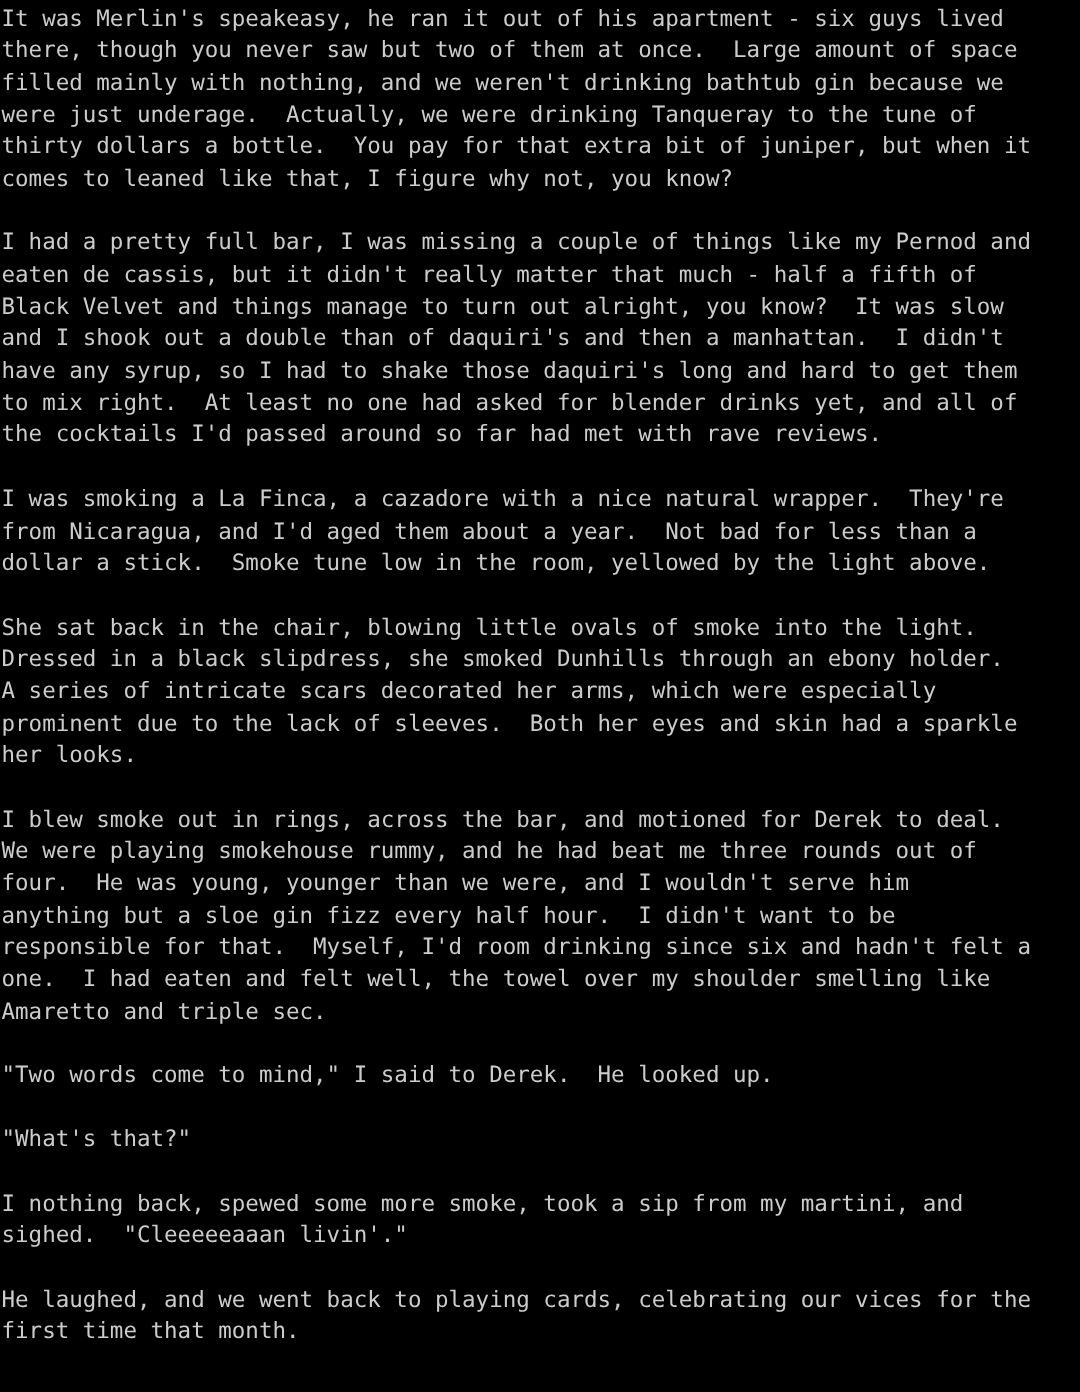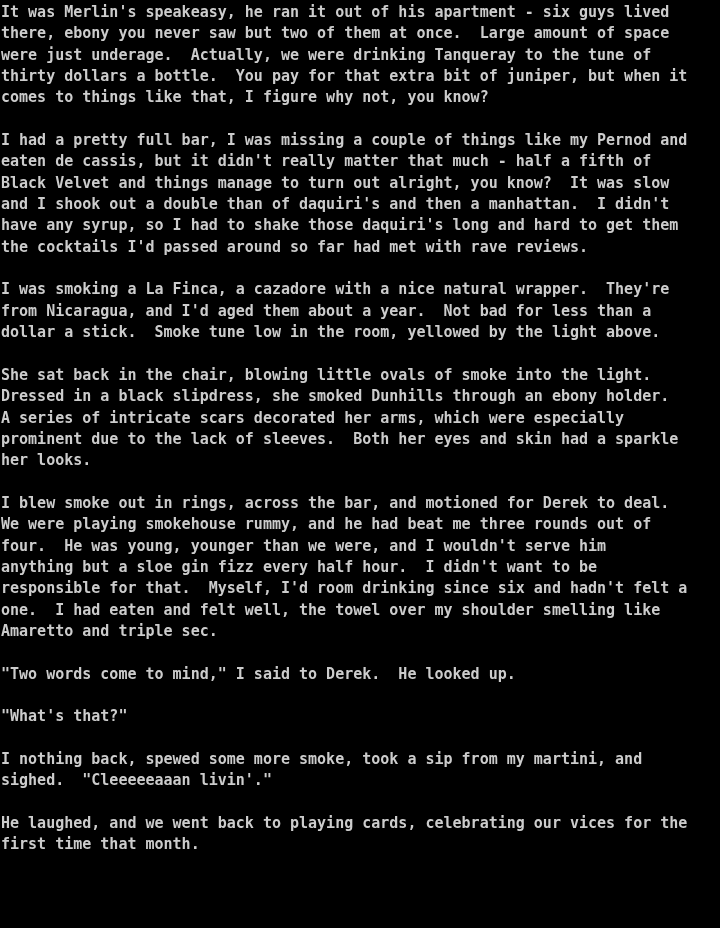--- a/index.html
+++ b/index.html
@@ -14,44 +14,46 @@
     top: 0; left: 0;
     width: 720px;
     height: 928px;
     background: #000000;
     padding: 2px 0 0 1px;
     cursor: text;
   }
   .line {
     font-family: "DejaVu Sans Mono", "Liberation Mono", monospace;
     font-size: 15px;
-    font-weight: bold;
+    font-weight: normal;
     line-height: 21.35px;
     height: 21.35px;
     color: #cccccc;
     white-space: pre;
     letter-spacing: 0;
     -webkit-font-smoothing: none;
   }
 </style>
 </head>
 <body>
 
 <div class="terminal-screen">
 <div class="line">It was Merlin's speakeasy, he ran it out of his apartment - six guys lived</div>
-    <div class="line">there, ebony you never saw but two of them at once.  Large amount of space</div>
+    <div class="line">there, though you never saw but two of them at once.  Large amount of space</div>
+    <div class="line">filled mainly with nothing, and we weren't drinking bathtub gin because we</div>
     <div class="line">were just underage.  Actually, we were drinking Tanqueray to the tune of</div>
     <div class="line">thirty dollars a bottle.  You pay for that extra bit of juniper, but when it</div>
-    <div class="line">comes to things like that, I figure why not, you know?</div>
+    <div class="line">comes to leaned like that, I figure why not, you know?</div>
     <div class="line"> </div>
     <div class="line">I had a pretty full bar, I was missing a couple of things like my Pernod and</div>
     <div class="line">eaten de cassis, but it didn't really matter that much - half a fifth of</div>
     <div class="line">Black Velvet and things manage to turn out alright, you know?  It was slow</div>
     <div class="line">and I shook out a double than of daquiri's and then a manhattan.  I didn't</div>
     <div class="line">have any syrup, so I had to shake those daquiri's long and hard to get them</div>
+    <div class="line">to mix right.  At least no one had asked for blender drinks yet, and all of</div>
     <div class="line">the cocktails I'd passed around so far had met with rave reviews.</div>
     <div class="line"> </div>
     <div class="line">I was smoking a La Finca, a cazadore with a nice natural wrapper.  They're</div>
     <div class="line">from Nicaragua, and I'd aged them about a year.  Not bad for less than a</div>
     <div class="line">dollar a stick.  Smoke tune low in the room, yellowed by the light above.</div>
     <div class="line"> </div>
     <div class="line">She sat back in the chair, blowing little ovals of smoke into the light.</div>
     <div class="line">Dressed in a black slipdress, she smoked Dunhills through an ebony holder.</div>
     <div class="line">A series of intricate scars decorated her arms, which were especially</div>
     <div class="line">prominent due to the lack of sleeves.  Both her eyes and skin had a sparkle</div>

